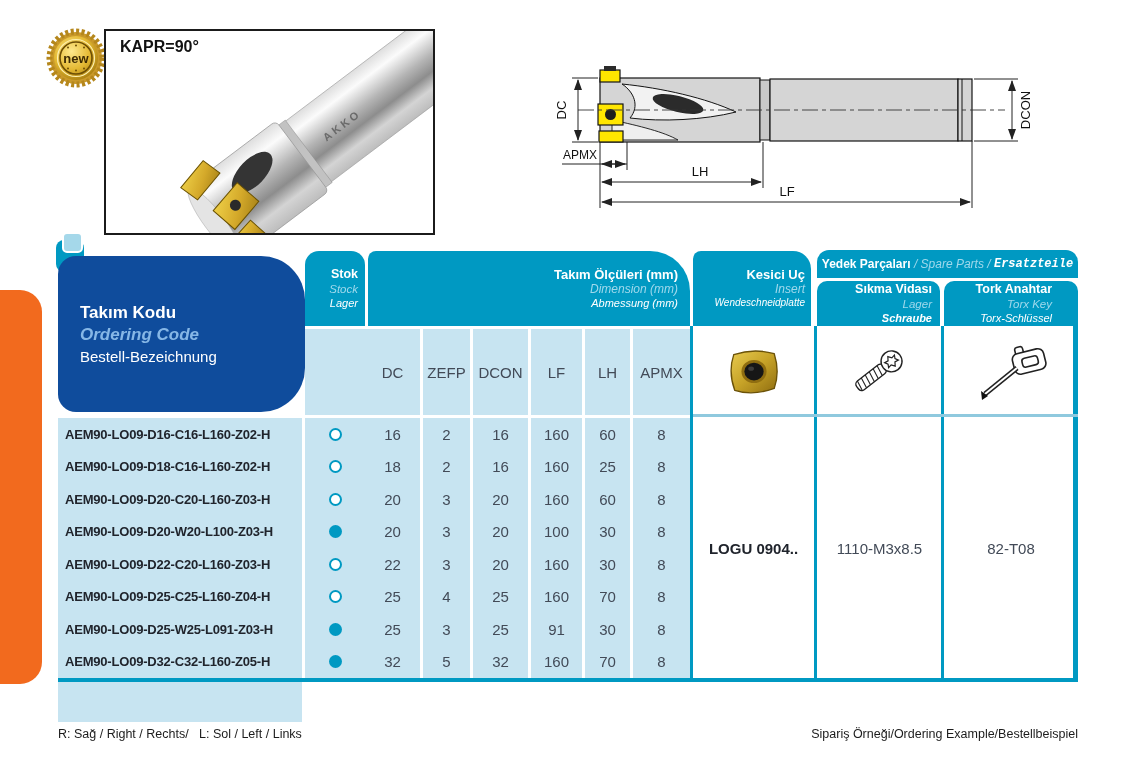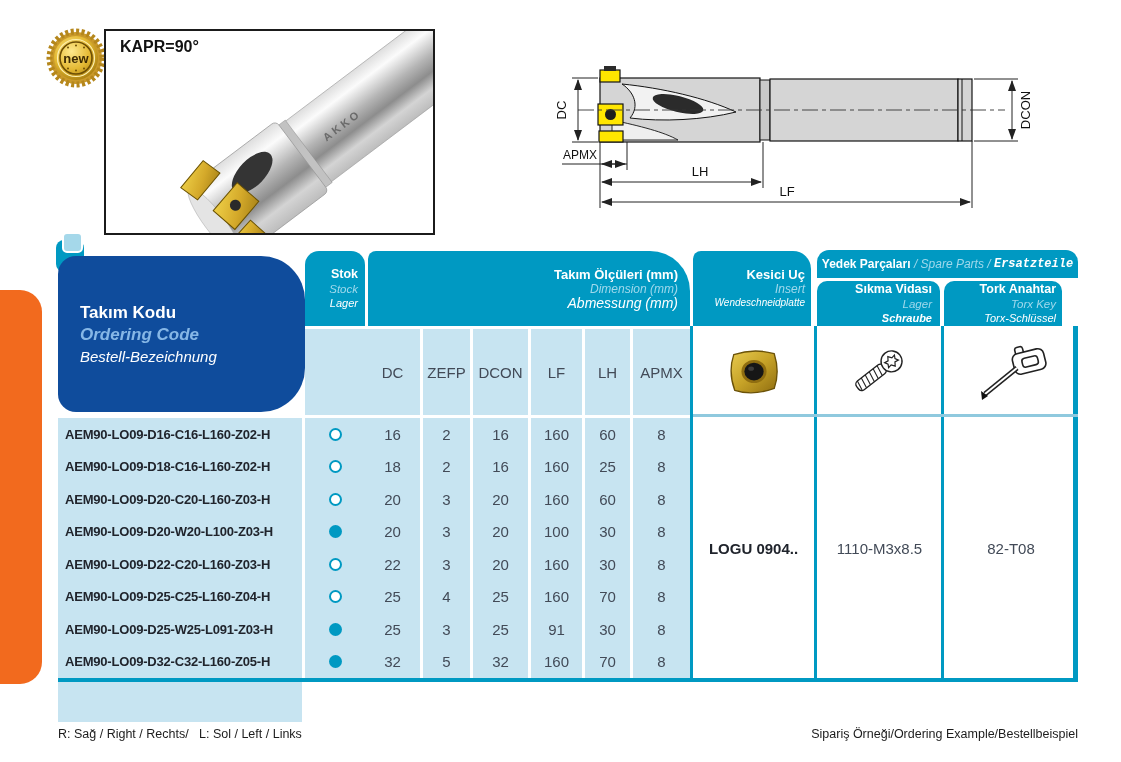--- a/index.html
+++ b/index.html
@@ -19,31 +19,31 @@
   
   .teal{background:#0099c2;}
   .tab-outer{left:56px;top:240px;width:28px;height:32px;border-radius:8px;background:#0099c2;}
   .tab-notch{left:62px;top:232px;width:17px;height:17px;border-radius:5px;background:#a5d8ea;
              border:2px solid #fff;box-sizing:content-box;}
   .blue-block{left:58px;top:256px;width:247px;height:156px;background:#0f4c9c;
               border-radius:18px 44px 44px 18px;display:flex;flex-direction:column;
               justify-content:center;padding-left:22px;box-sizing:border-box;}
   .ob-tr{font-size:17px;font-weight:700;color:#fff;line-height:22px;}
   .ob-en{font-size:17px;font-weight:700;font-style:italic;color:#86b7e6;line-height:22px;}
-  .ob-de{font-size:15px;font-style:italic;color:#fff;line-height:21px;}
+  .ob-de{font-size:15px;color:#fff;line-height:21px;}
 
   .head-tab{display:flex;flex-direction:column;justify-content:center;align-items:flex-end;
             box-sizing:border-box;}
   .stok-head{left:305px;top:251px;width:60px;height:75px;border-radius:14px 14px 0 0;padding-right:7px;}
   .dim-head{left:368px;top:251px;width:322px;height:75px;border-radius:8px 40px 0 0;padding-right:12px;}
   .kesici-head{left:693px;top:251px;width:118px;height:75px;border-radius:8px 18px 0 0;padding-right:6px;}
   .yedek-band{left:817px;top:250px;width:261px;height:28px;border-radius:12px 12px 0 0;
               display:flex;align-items:center;justify-content:center;font-size:12px;white-space:pre;}
   .sikma-head{left:817px;top:281px;width:123px;height:45px;border-radius:10px 10px 0 0;padding-right:8px;}
-  .tork-head{left:944px;top:281px;width:118px;height:45px;border-radius:10px 10px 0 0;padding-right:6px;}
+  .tork-head{left:944px;top:281px;width:134px;height:45px;border-radius:10px 10px 0 0;padding-right:26px;}
   .h-tr{font-size:12.5px;font-weight:700;color:#fff;line-height:15px;}
   .h-en{font-size:11.5px;font-style:italic;color:#9fd9ec;line-height:14px;}
   .h-de{font-size:11px;font-style:italic;color:#fff;line-height:14px;}
   .w-b{color:#fff;font-weight:700;}
   .lt-i{color:#9fd9ec;font-style:italic;}
   .w-bi{color:#fff;font-weight:700;font-style:italic;font-family:Liberation Mono, monospace;}
 
   
   .lb{background:#c7e4f1;}
   .sub-cell{top:329px;height:86px;display:flex;align-items:center;justify-content:center;
@@ -202,21 +202,21 @@
 
   <div class="abs teal head-tab stok-head">
     <div class="h-tr">Stok</div>
     <div class="h-en">Stock</div>
     <div class="h-de">Lager</div>
   </div>
 
   <div class="abs teal head-tab dim-head">
     <div class="h-tr" style="font-size:13px">Takım Ölçüleri (mm)</div>
     <div class="h-en" style="font-size:12px">Dimension (mm)</div>
-    <div class="h-de" style="font-size:14px">Abmessung (mm)</div>
+    <div class="h-de" style="font-size:11px">Abmessung (mm)</div>
   </div>
 
   <div class="abs teal head-tab kesici-head">
     <div class="h-tr" style="font-size:13px">Kesici Uç</div>
     <div class="h-en" style="font-size:12px">Insert</div>
     <div class="h-de" style="font-size:10px">Wendeschneidplatte</div>
   </div>
 
   <div class="abs teal yedek-band">
     <span class="w-b">Yedek Parçaları</span><span class="lt-i"> / </span><span class="lt-i">Spare Parts</span><span class="lt-i"> / </span><span class="w-bi">Ersatzteile</span>

